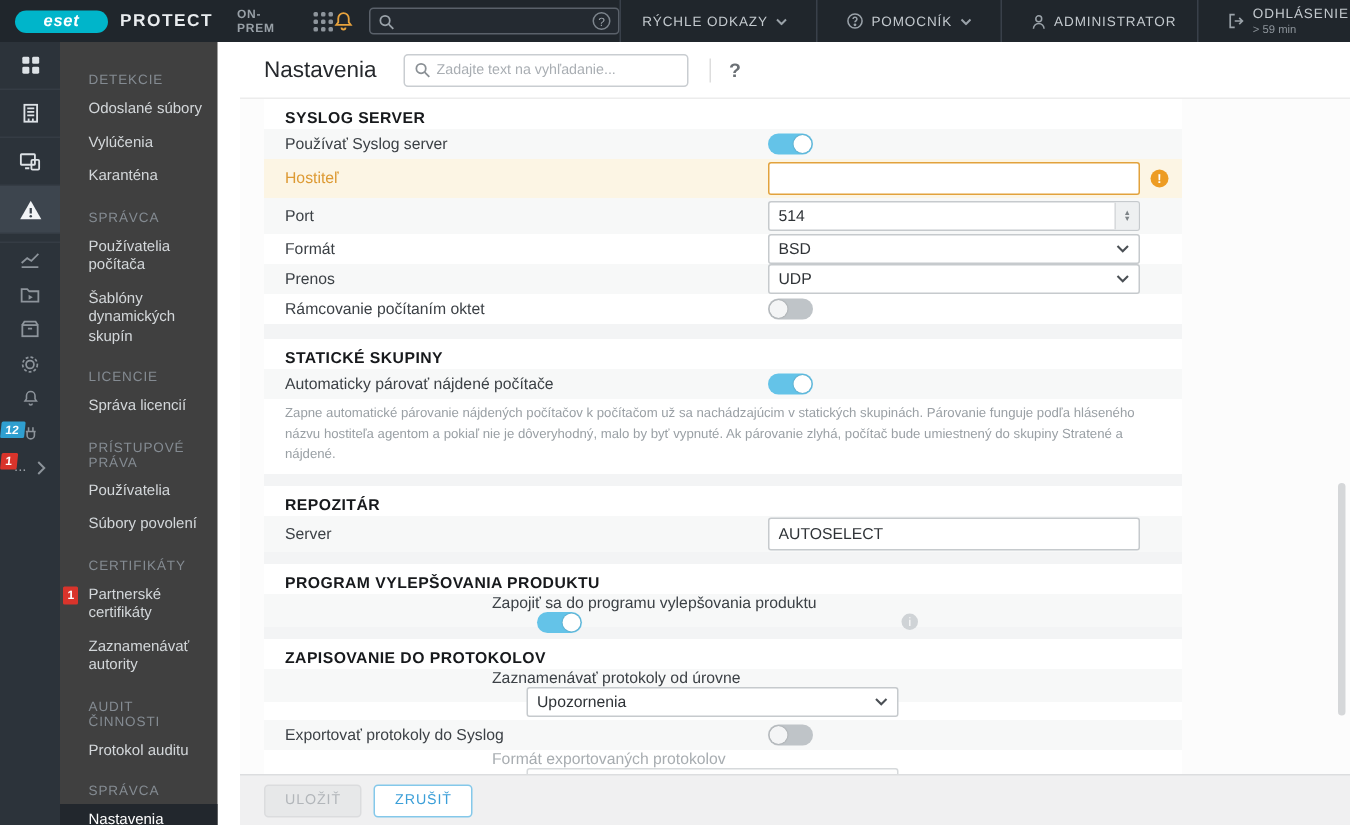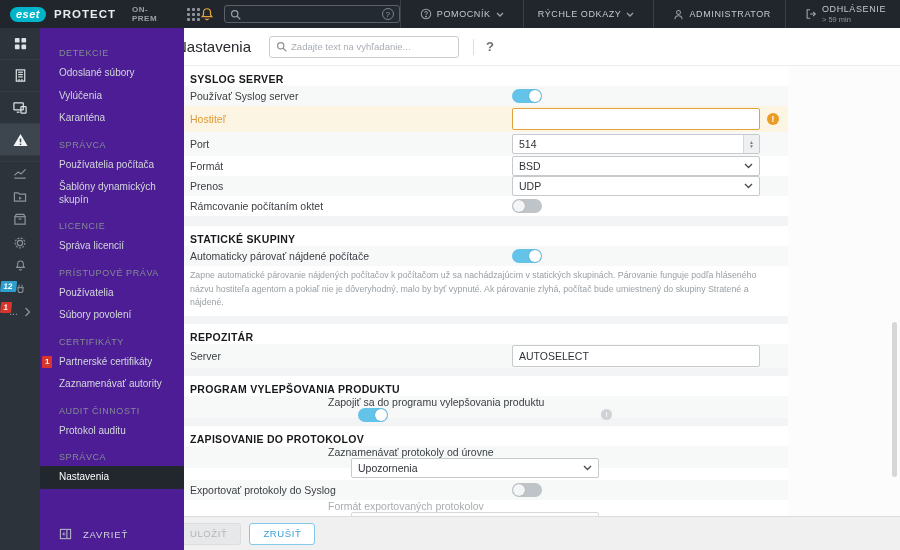--- a/index.html
+++ b/index.html
@@ -4,21 +4,21 @@
 <style>
   * { margin:0; padding:0; box-sizing:border-box; }
   html,body { width:900px; height:550px; overflow:hidden; }
   body { font-family:"Liberation Sans","DejaVu Sans",sans-serif; position:relative; background:#fff; }
 
   
   .topbar { position:absolute; left:0; top:0; width:900px; height:28px; background:#20262c;
             display:flex; align-items:center; color:#cfd4d8; z-index:30; }
   .brand { display:flex; align-items:center; margin-left:10px; }
   .eset-pill { background:#00b5ca; color:#fff; font-weight:bold; font-style:italic;
-               font-size:11px; padding:1px 6px 2px; border-radius:9px; letter-spacing:.5px; }
+               font-size:11px; padding:1px 19px 2px; border-radius:9px; letter-spacing:.5px; }
   .prod { color:#e9ecef; font-size:11.5px; letter-spacing:1px; margin-left:8px; font-weight:bold; }
   .edition { color:#98a0a7; font-size:8px; font-weight:bold; margin-left:16px; letter-spacing:.5px; }
   .appgrid { margin-left:26px; display:grid; grid-template-columns:repeat(3,3px); grid-gap:2px; cursor:pointer; }
   .appgrid i { width:3px; height:3px; background:#8d949b; border-radius:1px; }
   .tb-spacer { flex:1; }
   .tb-bell { margin-right:10px; cursor:pointer; display:flex; }
   .tb-search { width:190px; height:18px; border:1px solid #5a616a; border-radius:3px; display:flex;
                align-items:center; padding:0 5px; background:#242a31; }
   .tb-search input { flex:1; background:transparent; border:none; outline:none; color:#cfd4d8; font-size:10px; min-width:0; }
   .qcirc { width:12px; height:12px; border:1px solid #7d858d; border-radius:50%; color:#9aa2a9;
@@ -40,21 +40,21 @@
   .rail-cell.active { background:#3d454e; }
   .rail-cell.active svg { stroke:#f2f4f6; }
   .rail-group-gap { height:6px; border-bottom:1px solid #353c44; }
   .ribbon { position:absolute; left:0; top:4px; color:#fff; font-size:8px; font-weight:bold;
             padding:1px 4px 1px 3px; border-radius:1px; transform:skewX(-6deg); transform-origin:bottom; z-index:5; }
   .ribbon.blue { background:#2f9fd0; }
   .ribbon.red  { background:#d9342b; }
   .more-cell { color:#9aa0a6; font-size:10px; display:flex; align-items:center; gap:6px; }
 
   
-  .submenu { position:absolute; left:40px; top:28px; bottom:0; width:144px; background:#4c1d95;
+  .submenu { position:absolute; left:40px; top:28px; bottom:0; width:105px; background:#404040;
              z-index:20; padding-top:10px; display:flex; flex-direction:column; }
   .sm-title { color:#848b92; font-size:9px; letter-spacing:.6px; padding:10px 10px 4px 19px; }
   .sm-item  { color:#d3d7da; font-size:10px; padding:5px 6px 5px 19px; cursor:pointer; position:relative; line-height:1.25; }
   .sm-item.active { background:#22272d; color:#fff; }
   .sm-badge { position:absolute; left:2px; top:5px; background:#d9342b; color:#fff; font-size:8px;
               font-weight:bold; padding:1px 3px; border-radius:1px; }
   .sm-bottom { margin-top:auto; display:flex; align-items:center; gap:11px; padding:10px 10px 10px 19px;
                color:#cfd4d8; font-size:9.5px; letter-spacing:.8px; cursor:pointer; }
   .sm-bottom svg { stroke:#aeb4ba; fill:none; stroke-width:1.2; }
 
@@ -152,32 +152,32 @@
   <div class="tb-search">
     <svg width="11" height="11" viewBox="0 0 14 14" fill="none" stroke="#9aa2a9" stroke-width="1.5">
       <circle cx="6" cy="6" r="4"></circle>
         <line x1="9" y1="9" x2="13" y2="13"></line>
     </svg>
     <input type="text" value="" style="">
     <span class="qcirc">?</span>
   </div>
   <div class="tb-spacer"></div>
   <div class="tb-item">
+    <span>RÝCHLE ODKAZY</span>
+    <svg class="chev" width="8" height="5" viewBox="0 0 8 5" fill="none" stroke="#9aa2a9" stroke-width="1.3">
+        <path d="M1 1 L4 4 L7 1"></path>
+      </svg>
+  </div>
+  <div class="tb-item">
     <svg width="12" height="12" viewBox="0 0 14 14" fill="none" stroke="#9aa2a9" stroke-width="1.2">
       <circle cx="7" cy="7" r="5.5"></circle>
         <path d="M5.5 5.5 a1.5 1.5 0 1 1 2.3 1.3 c-.5.3-.8.6-.8 1.2"></path>
         <circle cx="7" cy="10" r="0.5" fill="#9aa2a9"></circle>
     </svg>
     <span>POMOCNÍK</span>
-    <svg class="chev" width="8" height="5" viewBox="0 0 8 5" fill="none" stroke="#9aa2a9" stroke-width="1.3">
-        <path d="M1 1 L4 4 L7 1"></path>
-      </svg>
-  </div>
-  <div class="tb-item">
-    <span>RÝCHLE ODKAZY</span>
     <svg class="chev" width="8" height="5" viewBox="0 0 8 5" fill="none" stroke="#9aa2a9" stroke-width="1.3">
         <path d="M1 1 L4 4 L7 1"></path>
       </svg>
   </div>
   <div class="tb-item">
     <svg width="11" height="11" viewBox="0 0 14 14" fill="none" stroke="#9aa2a9" stroke-width="1.3">
       <circle cx="7" cy="4.5" r="2.5"></circle>
         <path d="M2.5 13 a4.5 4.5 0 0 1 9 0"></path>
     </svg>
     <span>ADMINISTRATOR</span>

